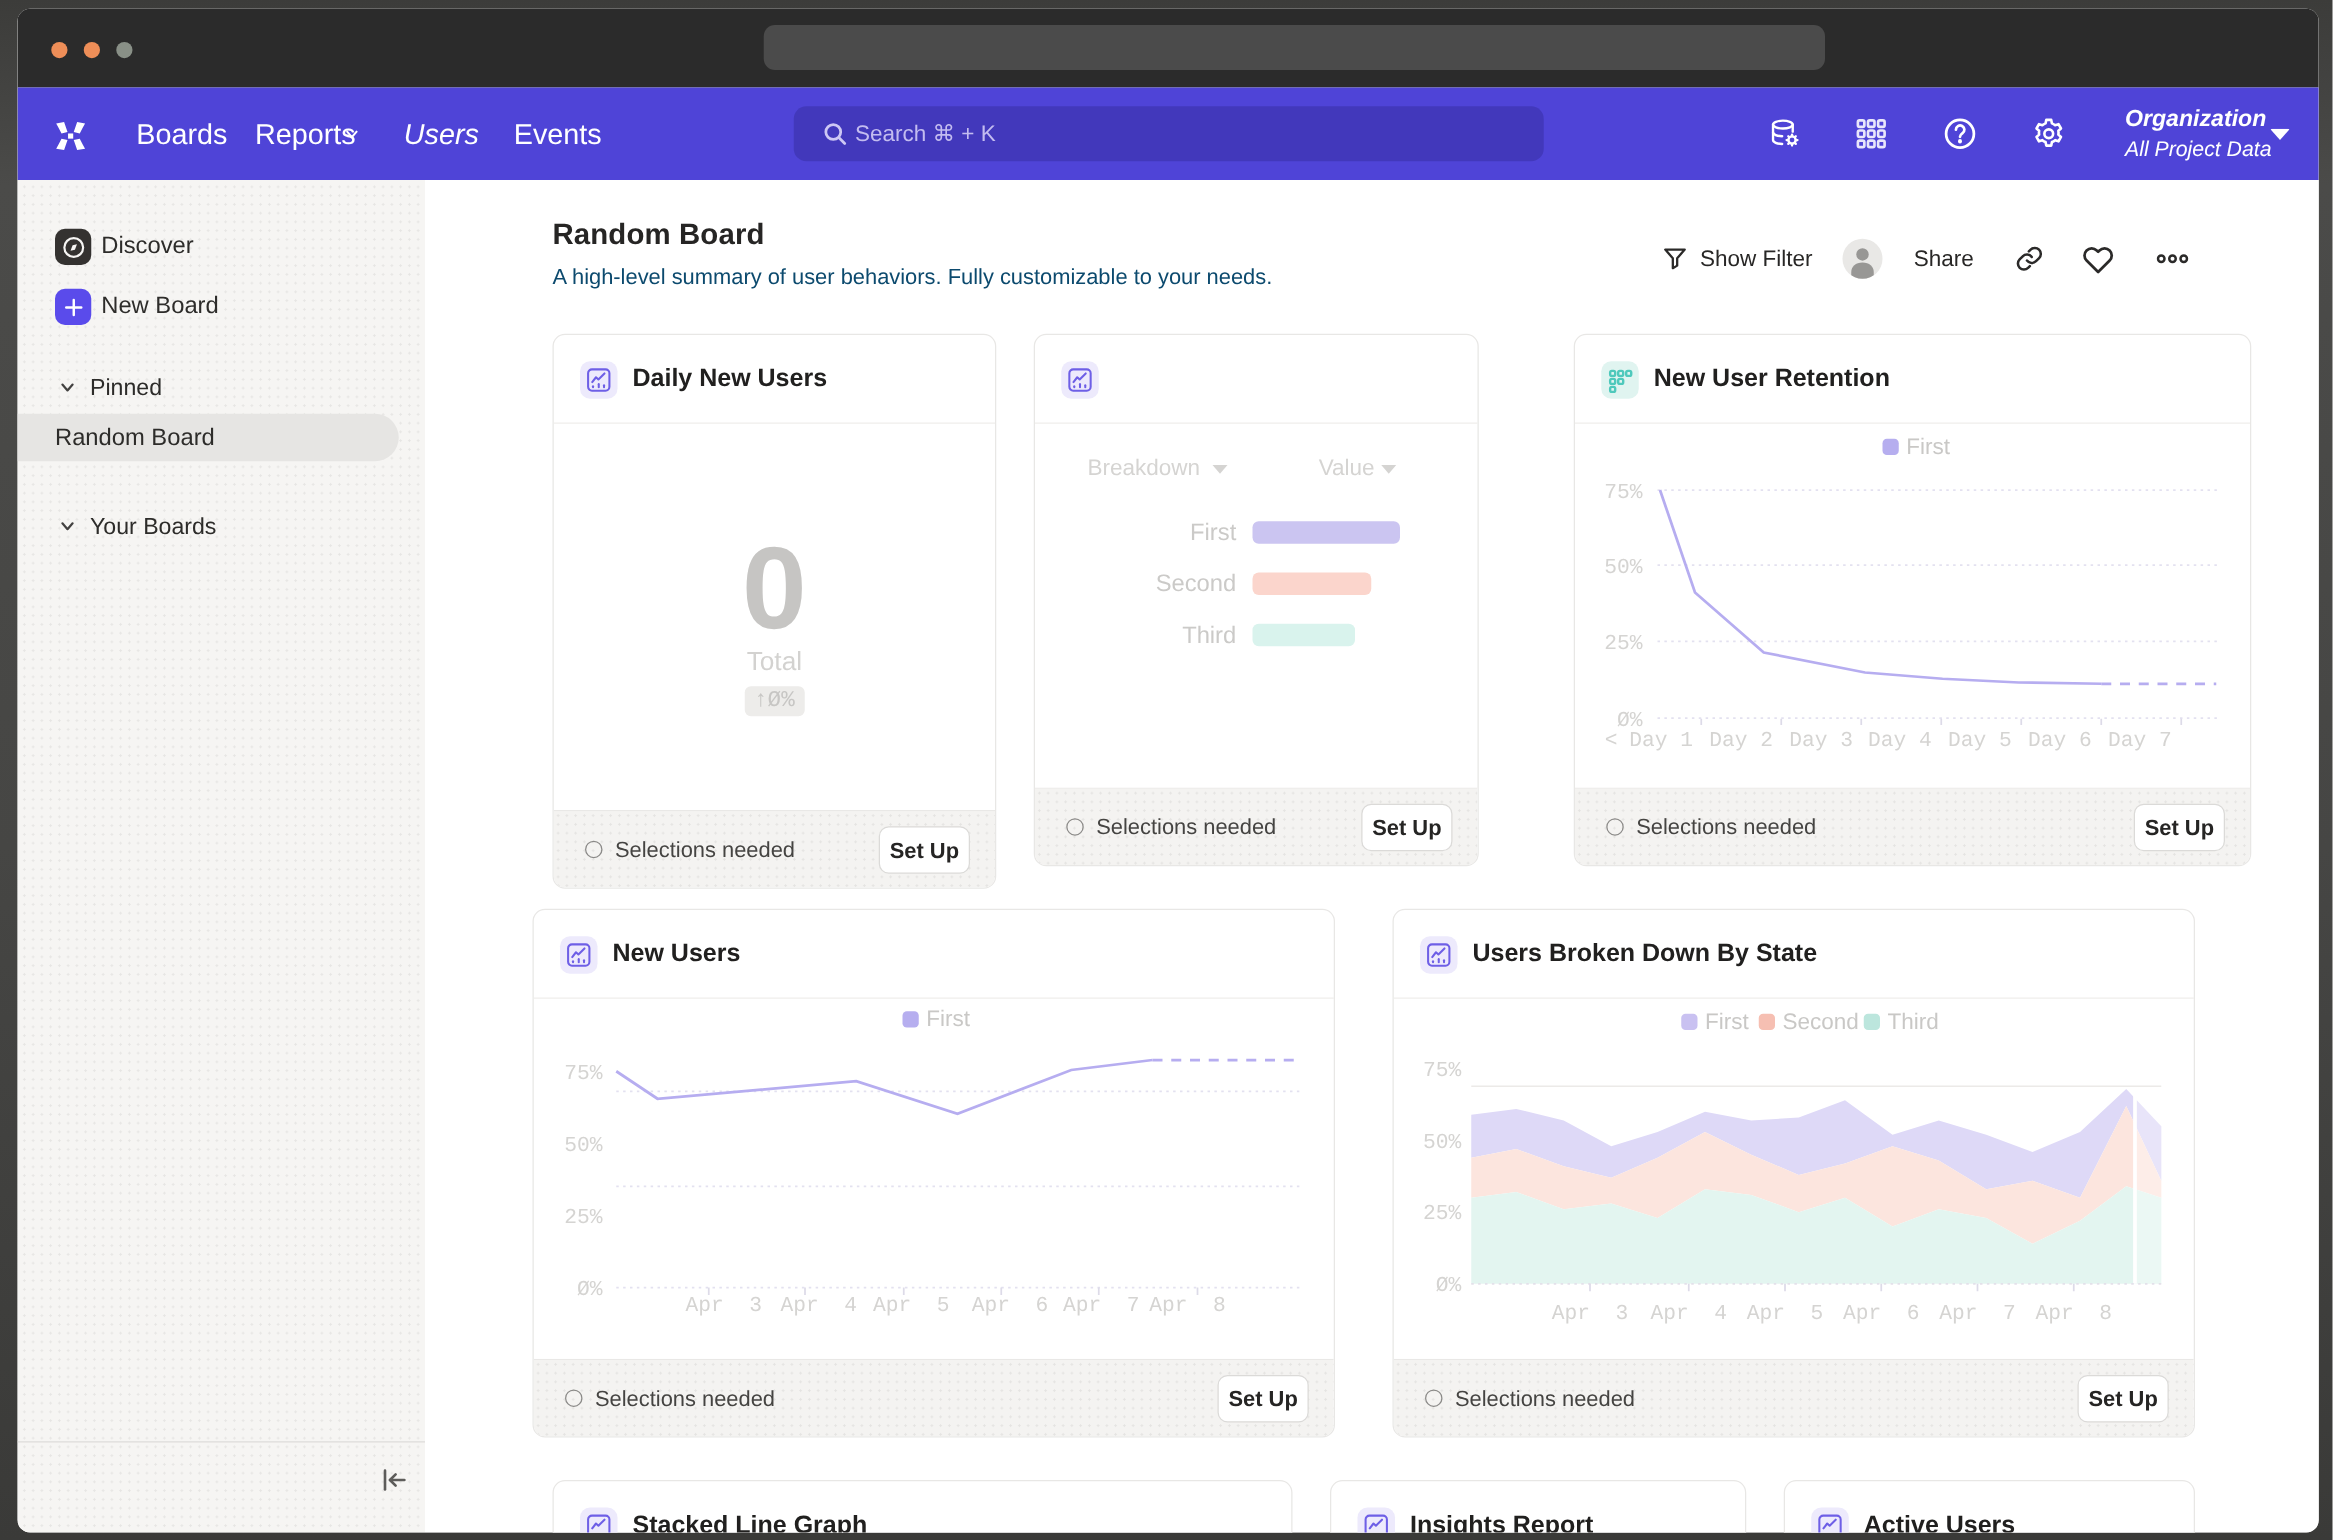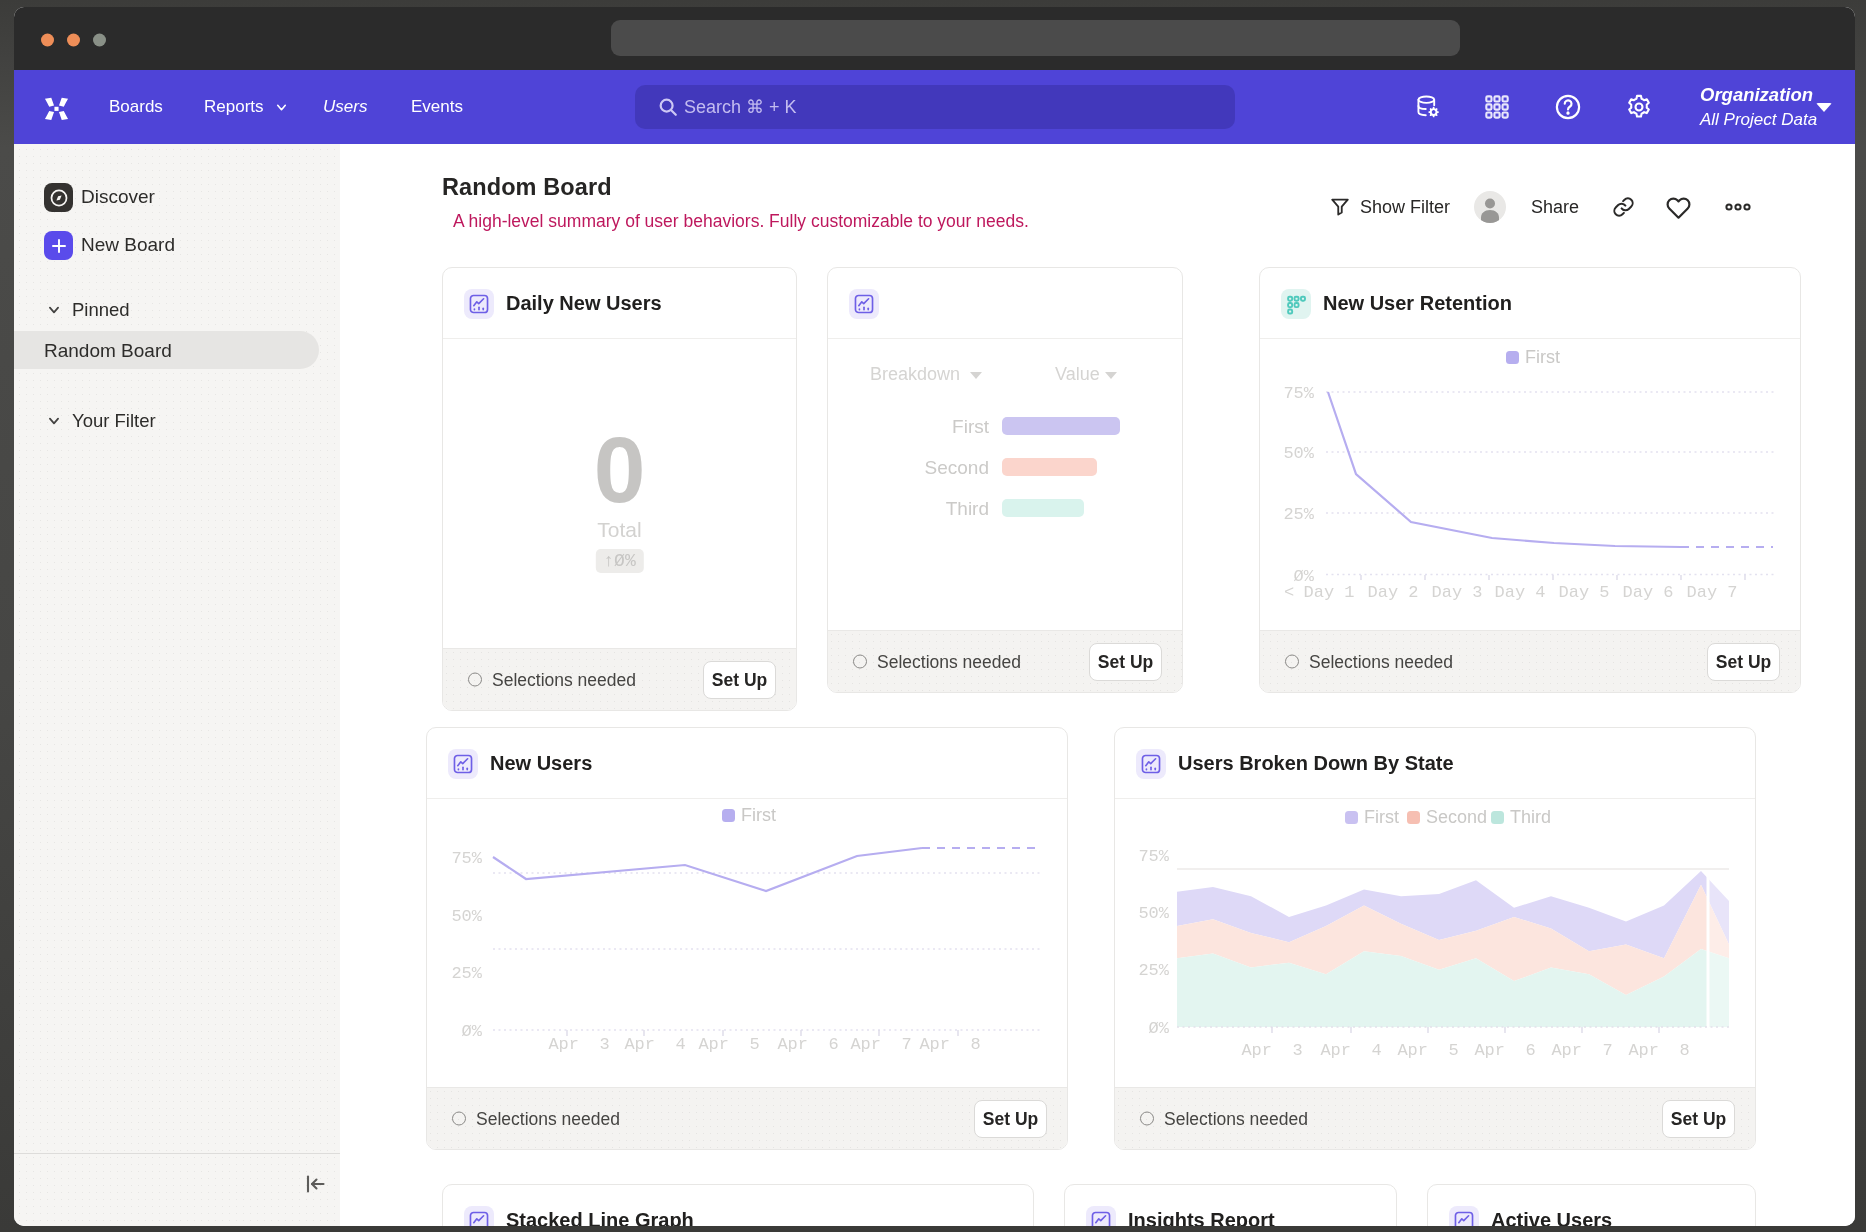--- a/index.html
+++ b/index.html
@@ -5,41 +5,41 @@
 * { margin:0; padding:0; box-sizing:border-box; }
 html,body { width:1866px; height:1232px; overflow:hidden; }
 body { font-family:"Liberation Sans", sans-serif; background:linear-gradient(180deg,#3c3c3a 0%,#4b4b49 12%,#464644 55%,#3a3a38 100%); position:relative; }
 #win { position:absolute; left:14px; top:7px; width:1841px; height:1219px; border-radius:10px; overflow:hidden; background:#fff; }
 
 #titlebar { position:absolute; left:0; top:0; width:100%; height:63px; background:#2b2b2b; }
 .tdot { position:absolute; top:33px; width:13px; height:13px; border-radius:50%; transform:translateY(-50%); }
 #urlbar { position:absolute; left:597px; top:13px; width:849px; height:36px; border-radius:9px; background:#4b4b4b; }
 
 #nav { position:absolute; left:0; top:63px; width:100%; height:74px; background:#4f44d7; }
-#nav .menu { position:absolute; top:0; height:74px; line-height:74px; color:#fff; font-size:17px; font-weight:500; }
+#nav .menu { position:absolute; top:0; height:74px; line-height:74px; color:#fff; font-size:23px; font-weight:500; }
 #logo { position:absolute; left:26px; top:22px; }
 #search { position:absolute; left:621px; top:15px; width:600px; height:44px; border-radius:10px; background:rgba(8,2,55,0.17); }
 #search .ph { position:absolute; left:49px; top:0; line-height:44px; font-size:18px; color:#c3bcf0; }
 #search svg { position:absolute; left:22px; top:11px; }
 .nicon { position:absolute; top:37px; transform:translate(-50%,-50%); }
 #org { position:absolute; left:1686px; top:12px; text-align:left; color:#fff;font-style:italic; }
 #org .l1 { font-size:18.5px; font-weight:700; line-height:26px; }
 #org .l2 { font-size:17px; font-weight:400; line-height:24px; }
 #orgcaret { position:absolute; left:1802px; top:33px; width:0; height:0; border-left:8px solid transparent; border-right:8px solid transparent; border-top:9px solid #fff; border-radius:2px; }
 
 #side { position:absolute; left:0; top:137px; width:326px; height:1082px; background:#f6f5f3;
   background-image:radial-gradient(circle,#e7e6e4 0.9px, rgba(0,0,0,0) 1px); background-size:7px 7px; background-position:2px 2px; }
 .schip { width:29px; height:29px; border-radius:8px; position:absolute; }
 .slabel { font-size:19px; color:#2d2c2a; }
 #pill { position:absolute; left:0; top:187px; width:305px; height:38px; background:#e6e5e3; border-radius:0 19px 19px 0; }
 #sidefoot { position:absolute; left:0; bottom:0; width:100%; height:73px; border-top:1px solid #dddcda; }
 
 #main { position:absolute; left:326px; top:137px; width:1515px; height:1082px; background:#fff; }
 #main h1 { position:absolute; left:102px; top:30px; font-size:23.5px; font-weight:700; color:#262524; letter-spacing:0.1px; }
-#main .sub { position:absolute; left:113px; top:67px; font-size:17.5px; color:#be185d; }
+#main .sub { position:absolute; left:102px; top:67px; font-size:17.5px; color:#0c4a6e; }
 .ctrl { position:absolute; top:63px; transform:translateY(-50%); font-size:18px; font-weight:500; color:#282726; }
 
 .card { position:absolute; background:#fff; border:1px solid #e8e7e5; border-radius:10px; }
 .chead { position:absolute; left:0; top:0; right:0; height:71px; border-bottom:1px solid #efeeec; }
 .chip { position:absolute; left:21px; top:21px; width:30px; height:30px; border-radius:8px; background:#edeafc; }
 .chip svg { position:absolute; left:4px; top:4px; }
 .ctitle { position:absolute; left:63px; top:0; line-height:71px; font-size:20px; font-weight:700; color:#21201f; }
 .cfoot { position:absolute; left:0; bottom:0; right:0; height:62px; background:#f4f3f1; border-top:1px solid #e9e8e6; border-radius:0 0 9px 9px;
   background-image:radial-gradient(circle,#e5e4e2 0.9px, rgba(0,0,0,0) 1px); background-size:7px 7px; }
 .selneed { position:absolute; left:25px; top:50%; transform:translateY(-50%); font-size:17.5px; color:#454442; display:flex; align-items:center; }
@@ -138,21 +138,21 @@
     <svg style="position:absolute;left:33px;top:159px;" width="14" height="14" viewBox="0 0 24 24" fill="none" stroke="#434241" stroke-width="3" stroke-linecap="round" stroke-linejoin="round">
         <polyline points="5,8 12,16 19,8"></polyline>
       </svg>
     <div class="slabel" style="position:absolute;left:58px;top:155px;font-size:18.5px;">Pinned</div>
 
     <div id="pill"></div>
     <div class="slabel" style="position:absolute;left:30px;top:196px;z-index:2;">Random Board</div>
     <svg style="position:absolute;left:33px;top:270px;" width="14" height="14" viewBox="0 0 24 24" fill="none" stroke="#434241" stroke-width="3" stroke-linecap="round" stroke-linejoin="round">
         <polyline points="5,8 12,16 19,8"></polyline>
       </svg>
-    <div class="slabel" style="position:absolute;left:58px;top:266px;font-size:18.5px;">Your Filter</div>
+    <div class="slabel" style="position:absolute;left:58px;top:266px;font-size:18.5px;">Your Boards</div>
     <div id="sidefoot">
       <svg style="position:absolute;right:13px;top:18px;" width="24" height="24" viewBox="0 0 24 24" fill="none" stroke="#5d5c5a" stroke-width="2.1" stroke-linecap="round" stroke-linejoin="round">
         <line x1="5" y1="4.5" x2="5" y2="19.5"></line>
           <line x1="9" y1="12" x2="20.5" y2="12"></line>
           <polyline points="13.5,7.5 9,12 13.5,16.5"></polyline>
       </svg>
     </div>
   </div>
   <div id="main">
     <h1>Random Board</h1>

